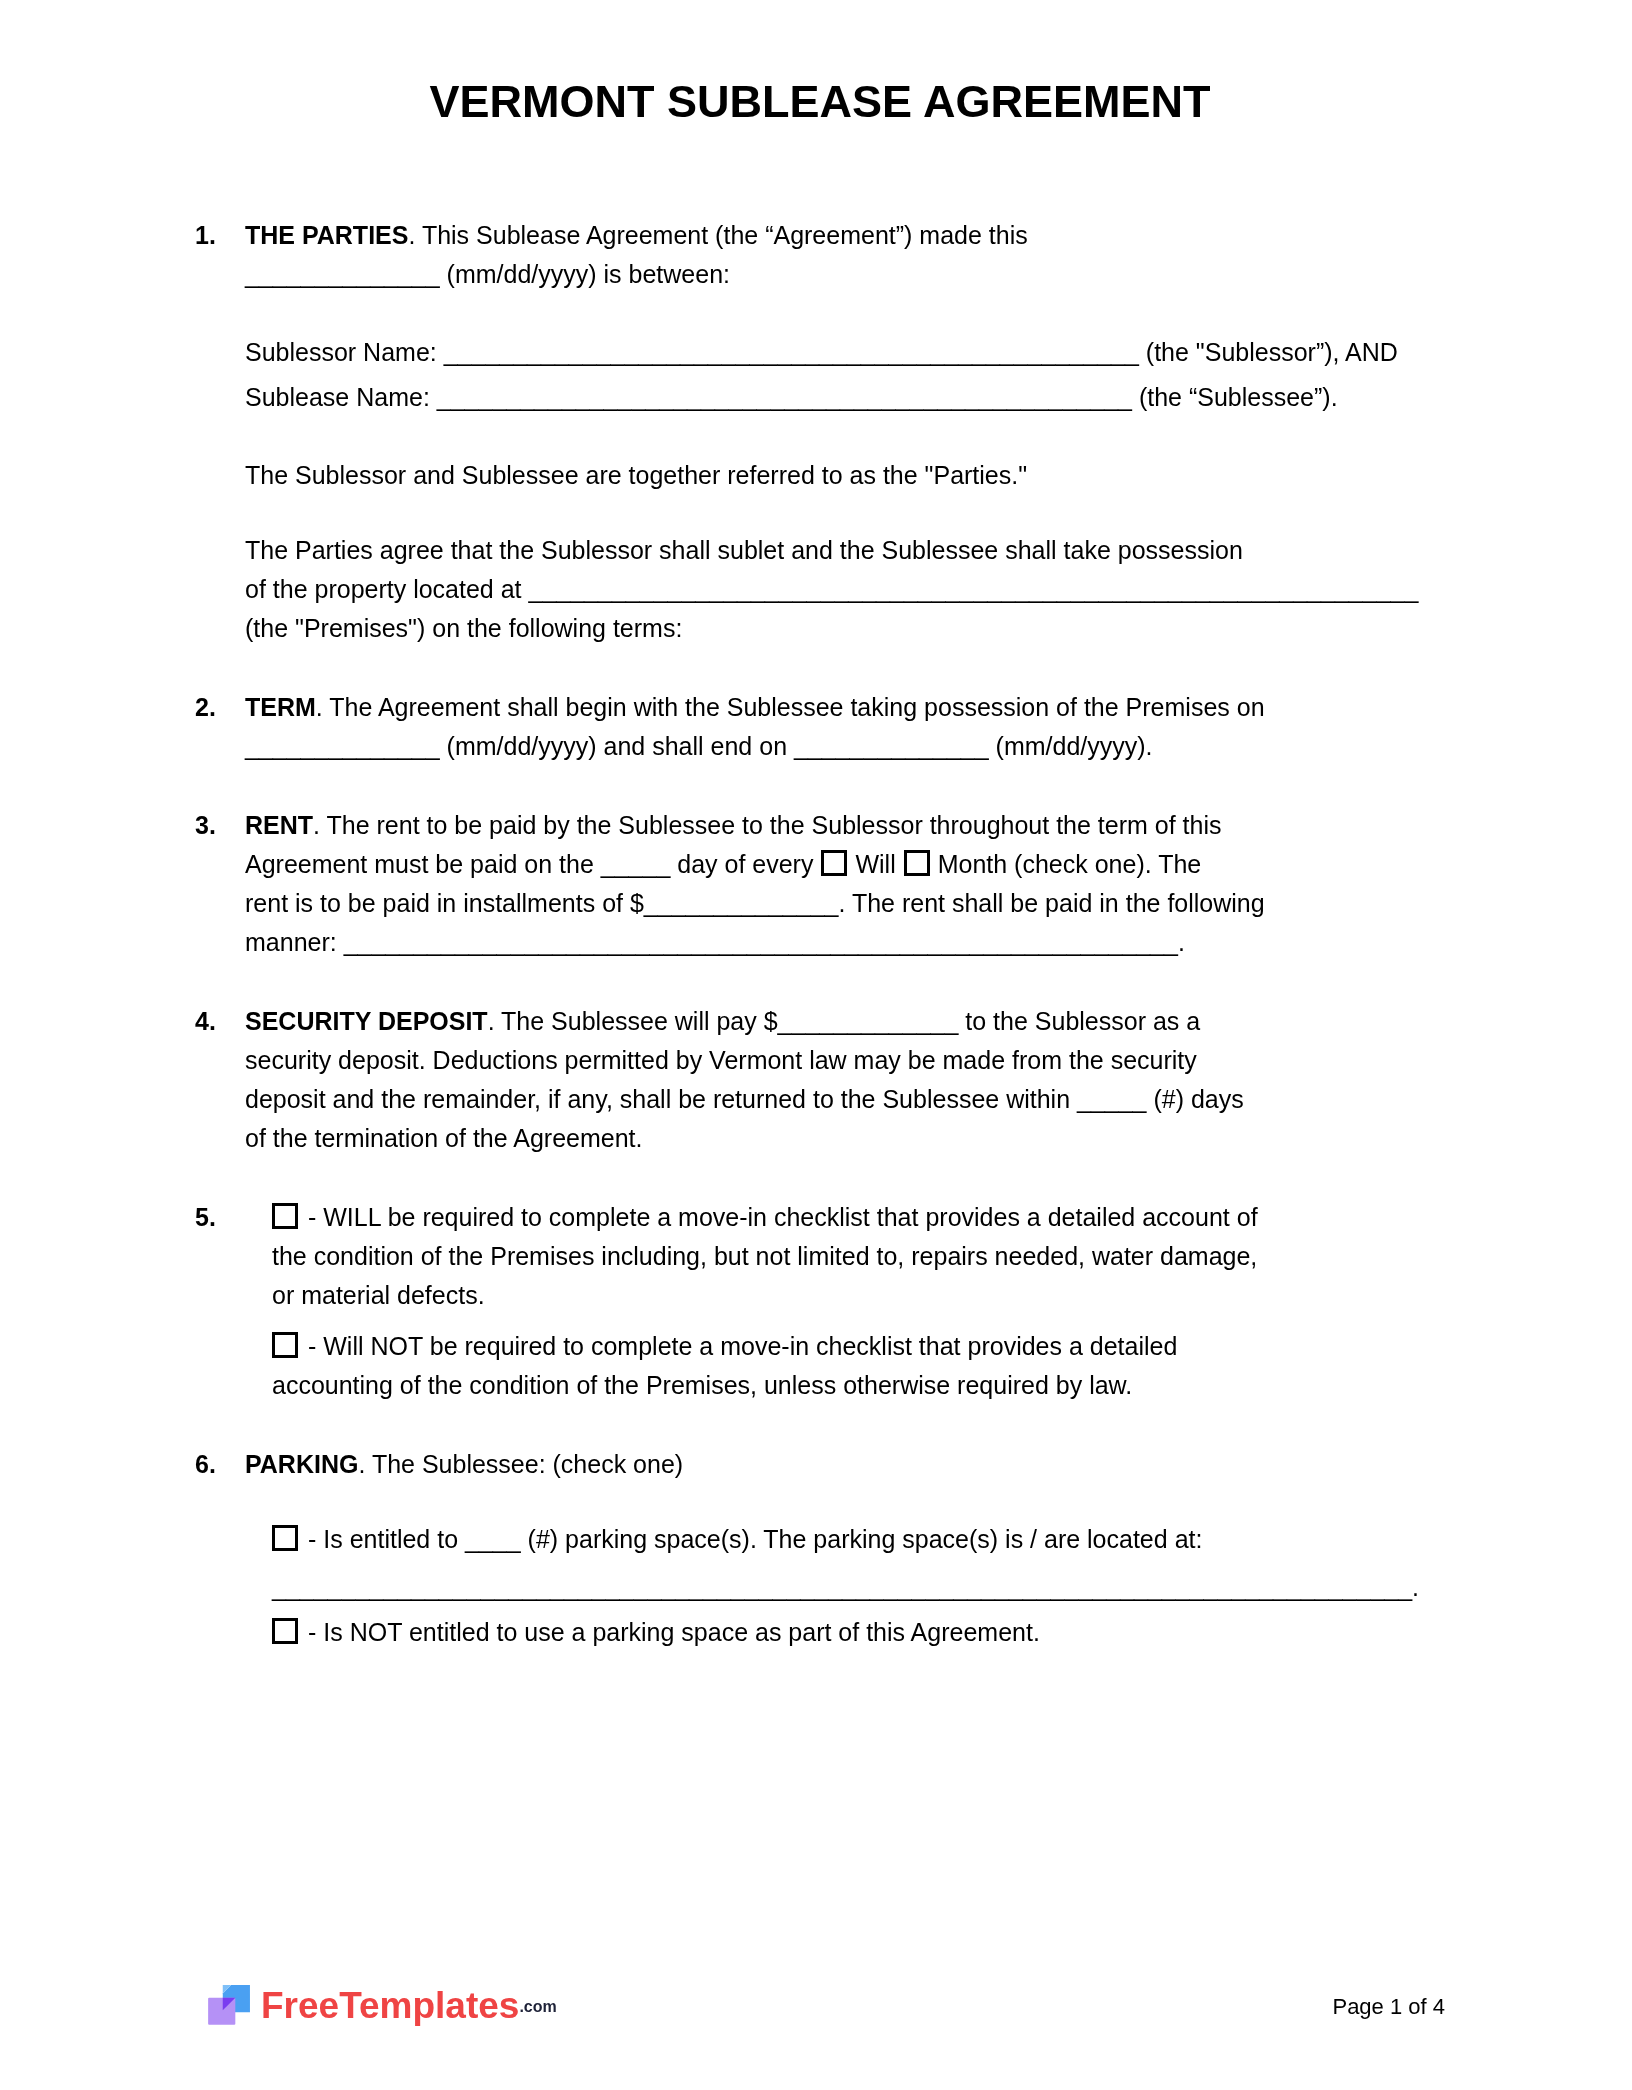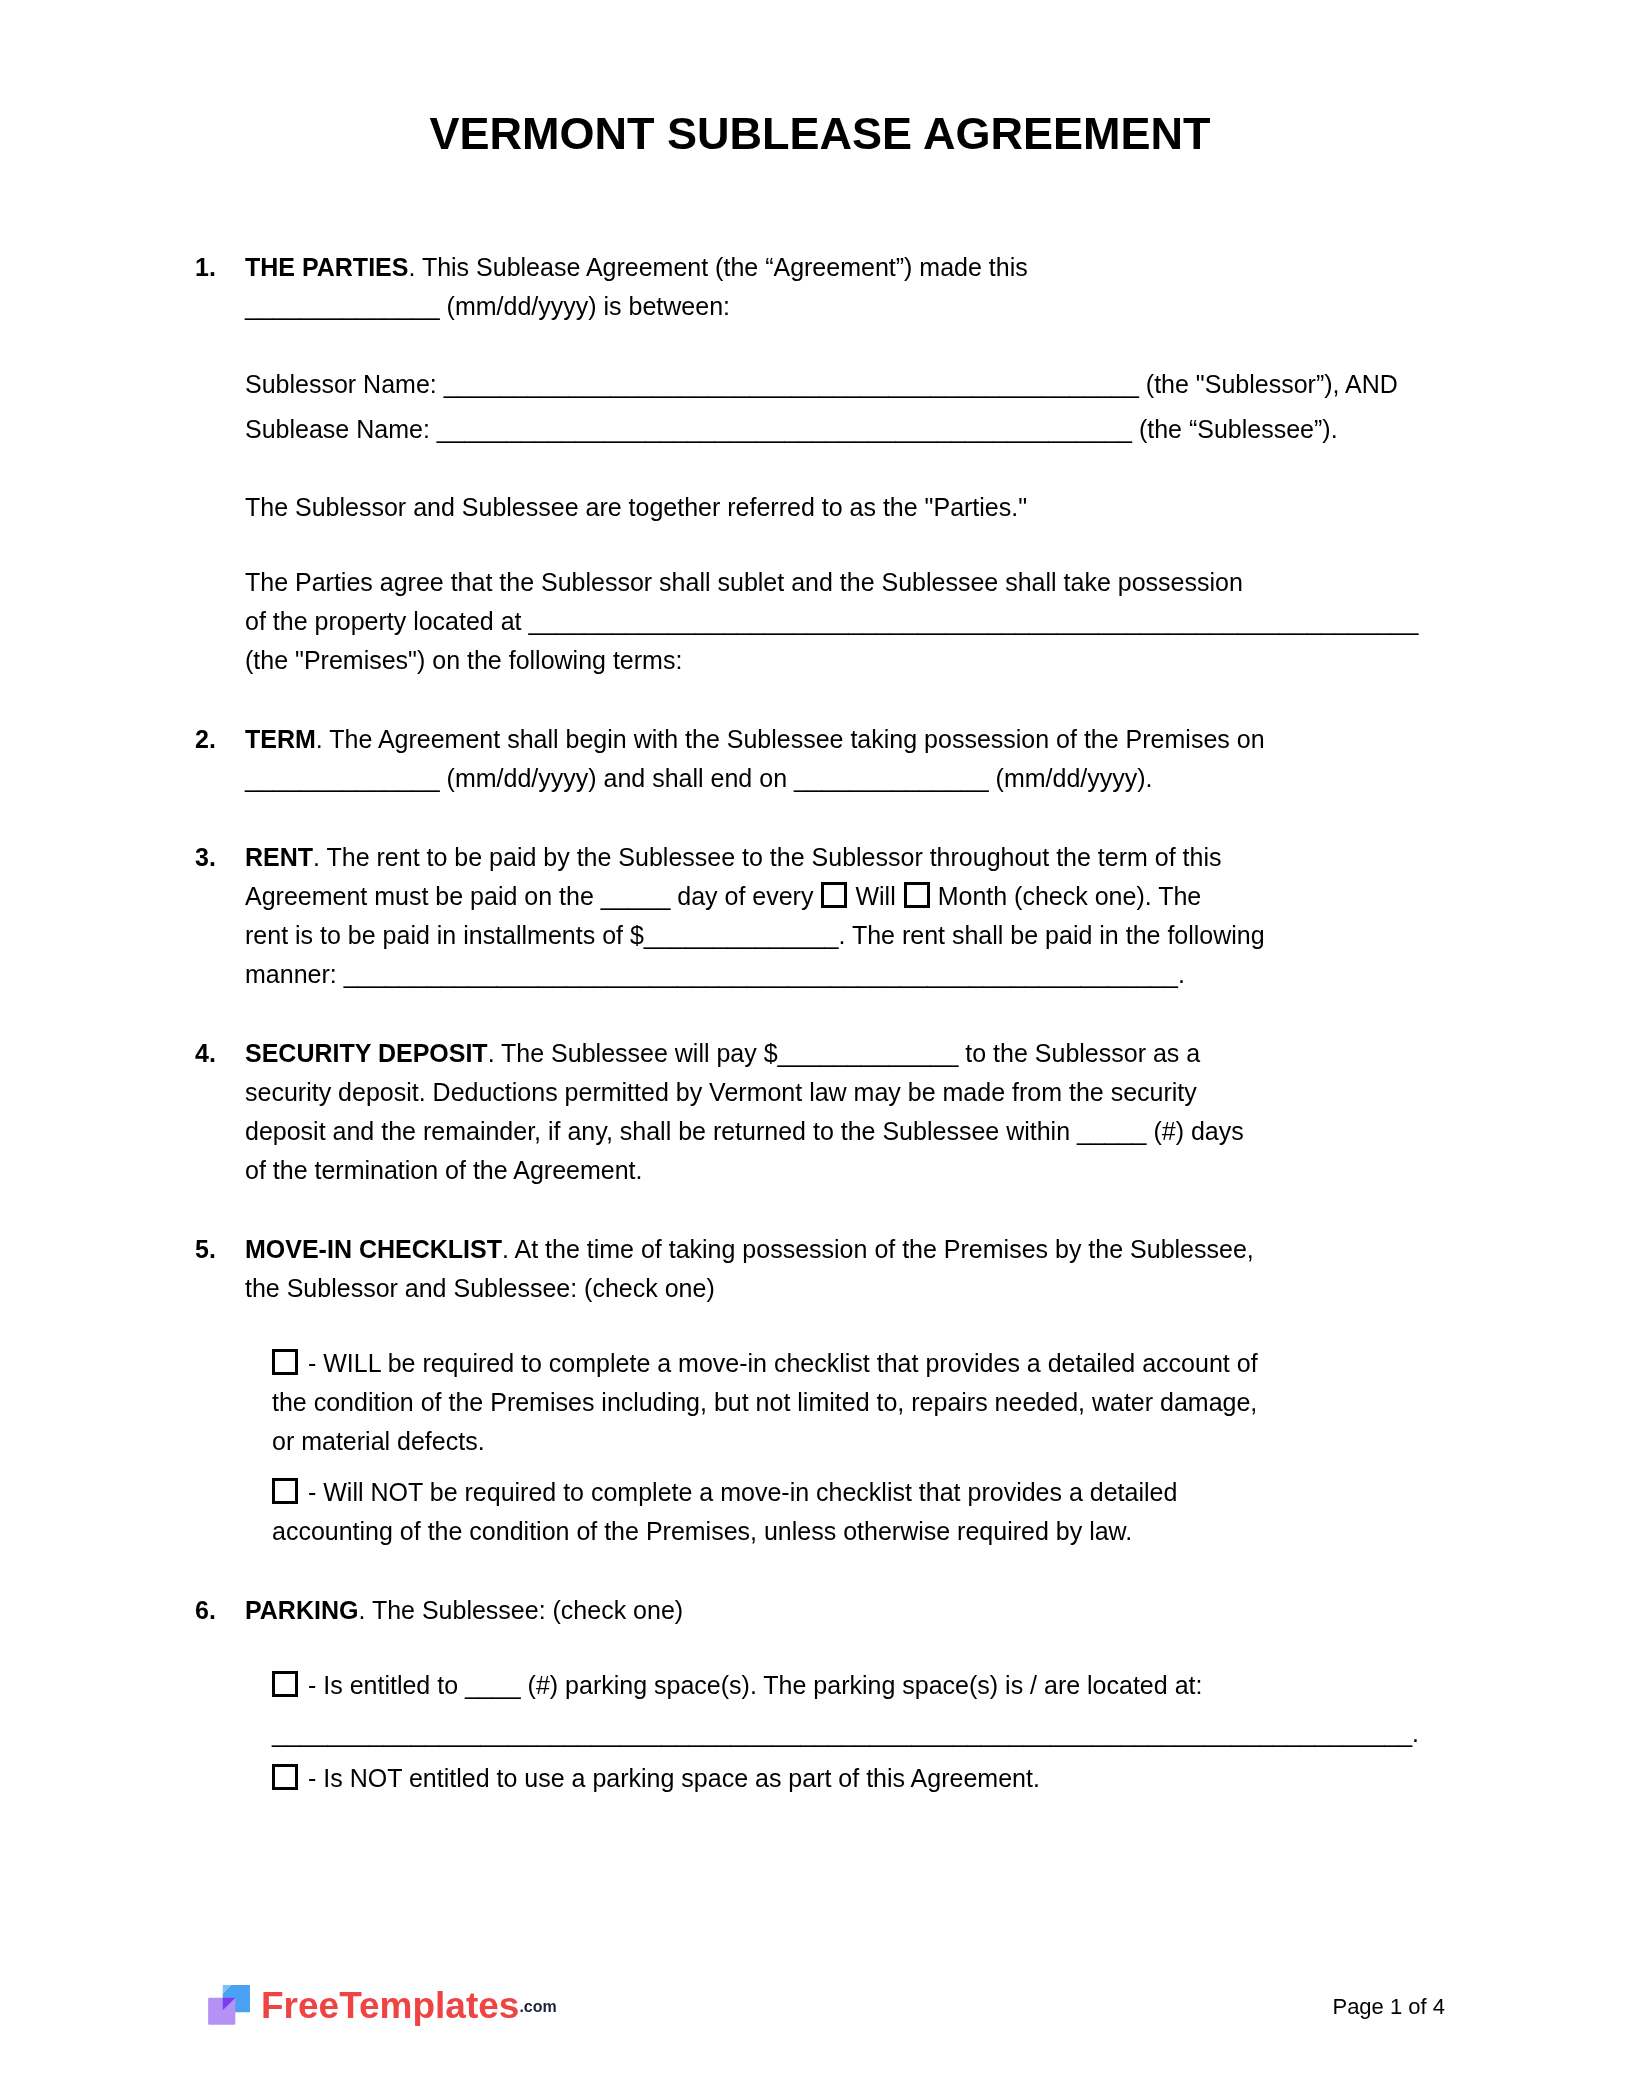--- a/index.html
+++ b/index.html
@@ -8,21 +8,21 @@
     width: 1632px;
     height: 2090px;
     margin: 0 auto;
     background: #ffffff;
     color: #000000;
     font-family: "Liberation Sans", sans-serif;
     font-size: 25px;
     line-height: 39px;
     overflow: hidden;
   }
-  .content { padding: 108px 187px 0 195px; }
+  .content { padding: 76px 187px 0 195px; }
 
   h1.doc-title {
     margin: 0 0 88px 0;
     text-align: center;
     font-size: 45px;
     line-height: 52px;
     font-weight: bold;
   }
 
   .section { display: flex; margin-bottom: 40px; }
@@ -107,22 +107,20 @@
         <p class="para"><b data-bind="sections.security_deposit.label">SECURITY DEPOSIT</b><span data-bind="sections.security_deposit.body">. The Sublessee will pay $_____________ to the Sublessor as a
 security deposit. Deductions permitted by Vermont law may be made from the security
 deposit and the remainder, if any, shall be returned to the Sublessee within _____ (#) days
 of the termination of the Agreement.</span></p>
       </div>
     </div>
 
     <div class="section">
       <div class="sec-num" data-bind="sections.move_in_checklist.number">5.</div>
       <div class="sec-body">
-        <p class="para"><b data-bind="sections.move_in_checklist.label">MOVE-IN CHECKLIST</b><span data-bind="sections.move_in_checklist.intro">. At the time of taking possession of the Premises by the Sublessee,
-the Sublessor and Sublessee: (check one)</span></p>
         <p class="para check-para"><span class="checkbox"></span><span data-bind="sections.move_in_checklist.option_will">- WILL be required to complete a move-in checklist that provides a detailed account of
 the condition of the Premises including, but not limited to, repairs needed, water damage,
 or material defects.</span></p>
         <p class="para check-para tight"><span class="checkbox"></span><span data-bind="sections.move_in_checklist.option_will_not">- Will NOT be required to complete a move-in checklist that provides a detailed
 accounting of the condition of the Premises, unless otherwise required by law.</span></p>
       </div>
     </div>
 
     <div class="section">
       <div class="sec-num" data-bind="sections.parking.number">6.</div>

